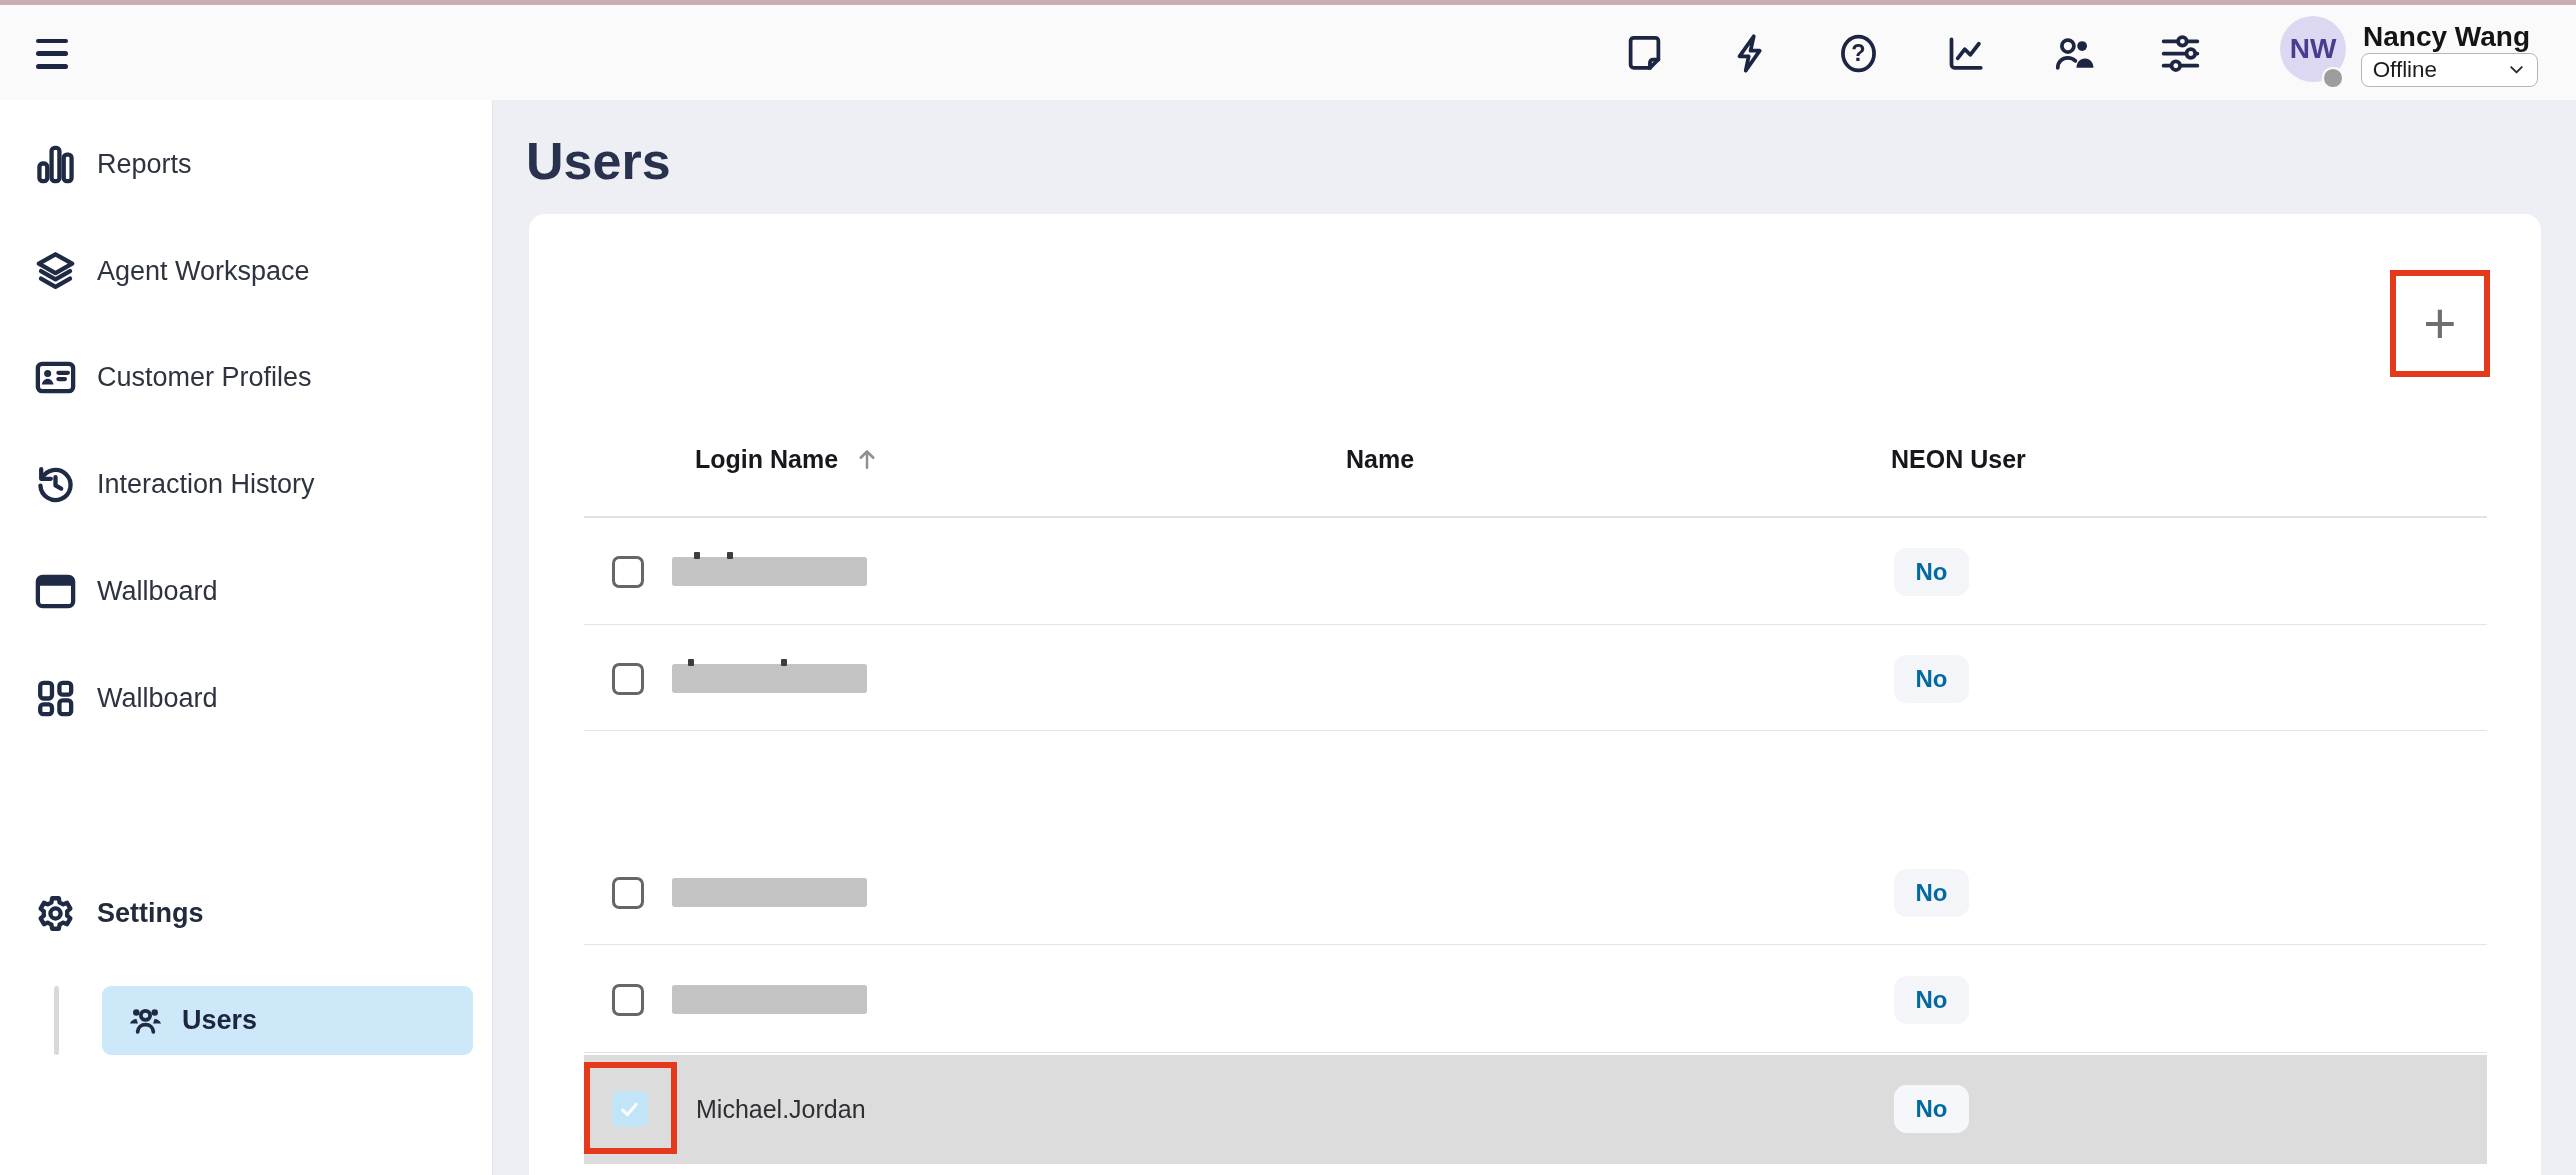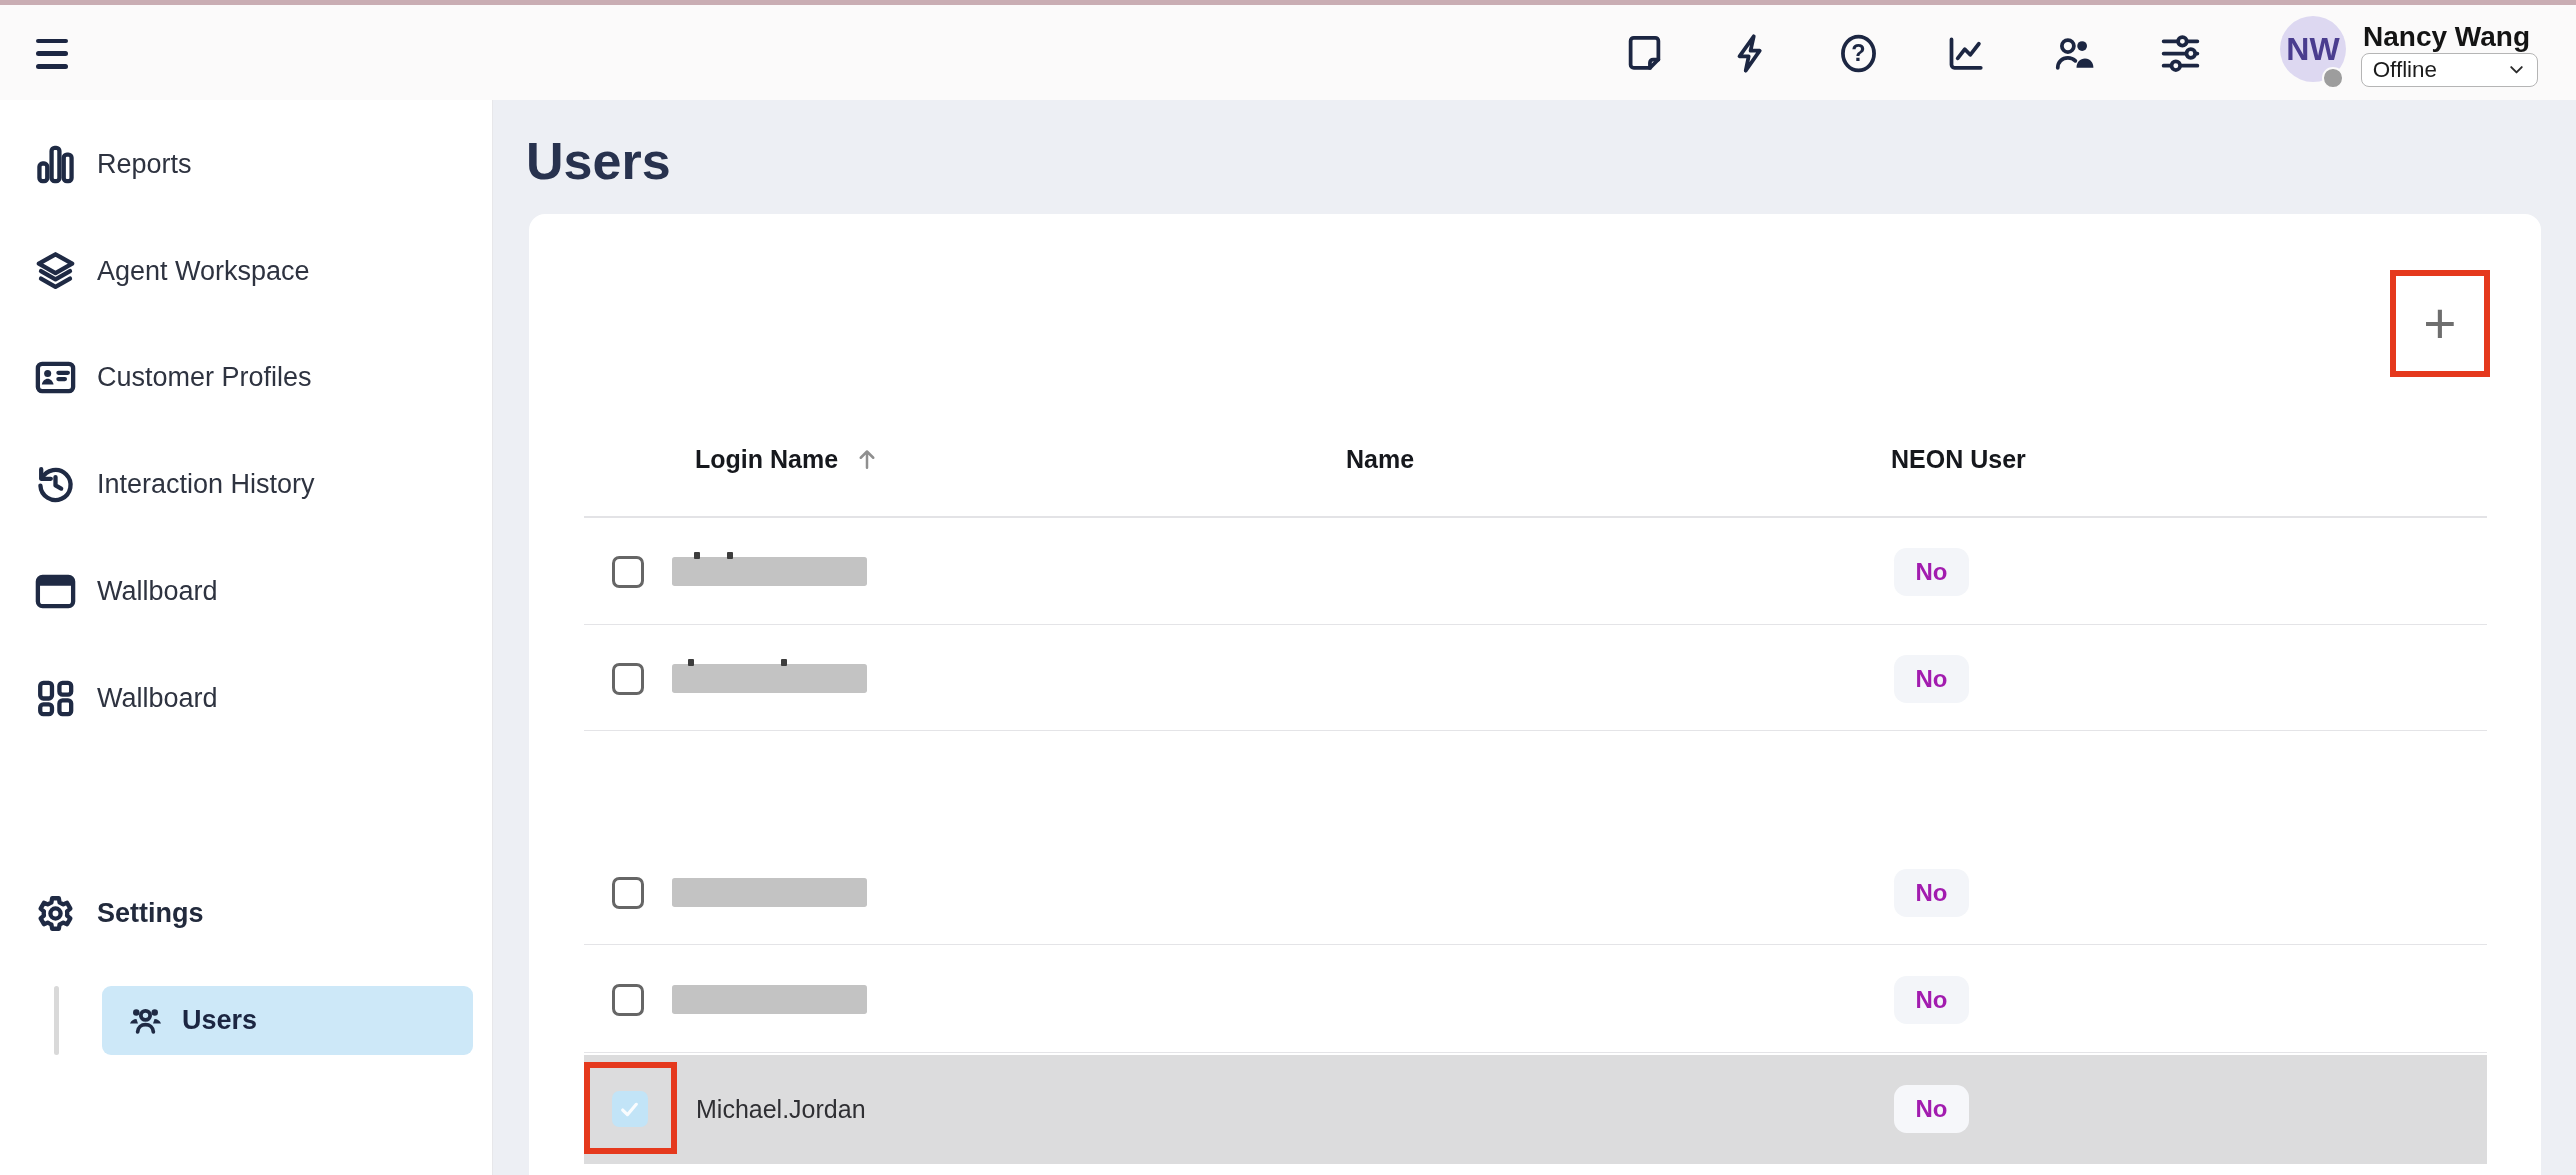--- a/index.html
+++ b/index.html
@@ -20,21 +20,21 @@
   .top-icons { position:absolute; left:1621px; top:25px; width:583px; height:47px;
     display:flex; justify-content:space-between; align-items:center; }
   .tbicon { background:none; border:none; cursor:pointer; width:47px; height:47px;
     display:flex; align-items:center; justify-content:center; }
   .tbicon svg { width:45px; height:45px; stroke:#1c2642; fill:none; stroke-width:2;
     stroke-linecap:round; stroke-linejoin:round; }
   .tbicon svg .fillpart { fill:#1c2642; stroke:none; }
   .tbicon svg text { fill:#1c2642; stroke:none; font-weight:bold; font-family:"Liberation Sans",sans-serif; }
 
   .avatar { position:absolute; left:2280px; top:11.6px; width:66px; height:66px; border-radius:50%;
-    background:#ddd8f1; color:#4a3d8f; font-size:32px; font-weight:bold;
+    background:#ddd8f1; color:#4a3d8f; font-size:28px; font-weight:bold;
     display:flex; align-items:center; justify-content:center; cursor:pointer; }
   .presence-dot { position:absolute; left:42px; top:51px; width:21.5px; height:21.5px; border-radius:50%;
     background:#9d9d9d; border:2.7px solid #fbfafa; }
   .user-name { position:absolute; left:2363px; top:16px; font-size:28px; font-weight:bold; color:#141414; }
   .status-select { position:absolute; left:2361px; top:48px; width:177px; height:34px;
     background:#fff; border:1.8px solid #b5b5b5; border-radius:8px; cursor:pointer;
     display:flex; align-items:center; justify-content:space-between; padding:0 9px 0 10.7px;
     font-size:22.4px; color:#1c1c1c; }
   .status-select svg { width:23px; height:23px; stroke:#2b2b2b; fill:none; stroke-width:2; stroke-linecap:round; stroke-linejoin:round; }
 
@@ -102,21 +102,21 @@
 
   .redact { position:absolute; top:39px; height:29px; background:#c3c3c3; border-radius:2.7px; }
   .redact-login { left:88px; width:195px; }
   .redact-name  { left:749px; width:191px; }
   .speck { position:absolute; top:-5.4px; width:6.3px; height:7.2px; background:#3d3d3d; border-radius:0.9px; }
 
   .login-text { position:absolute; left:112px; top:0; height:100%; display:flex; align-items:center;
     font-size:25px; color:#2f2f33; }
 
   .badge { position:absolute; left:1310px; top:29.5px; height:48px; line-height:48px;
-    padding:0 21.5px; border-radius:12.5px; font-size:24px; font-weight:bold; color:#a21caf; }
+    padding:0 21.5px; border-radius:12.5px; font-size:24px; font-weight:bold; color:#0369a1; }
   .badge.no  { background:#f3f5f9; }
   .badge.yes { background:#a8d4b4; color:#182a1e; }
   .r6 .badge.no { background:#f6f7fa; }
 </style>
 </head>
 <body>
 
 <div class="screen">
 
   <div class="topline"></div>

